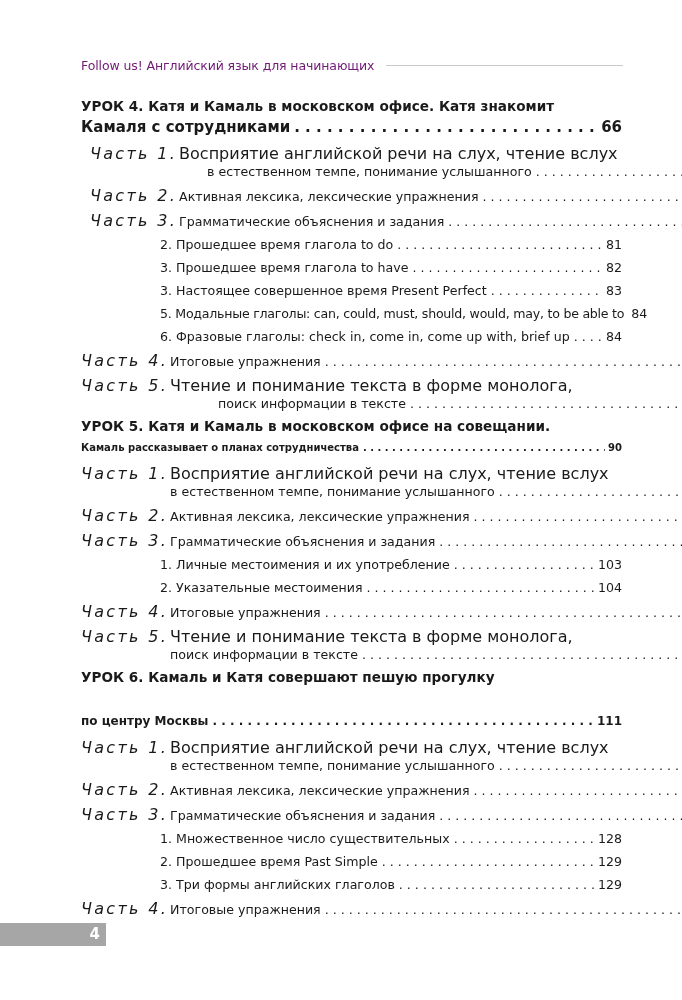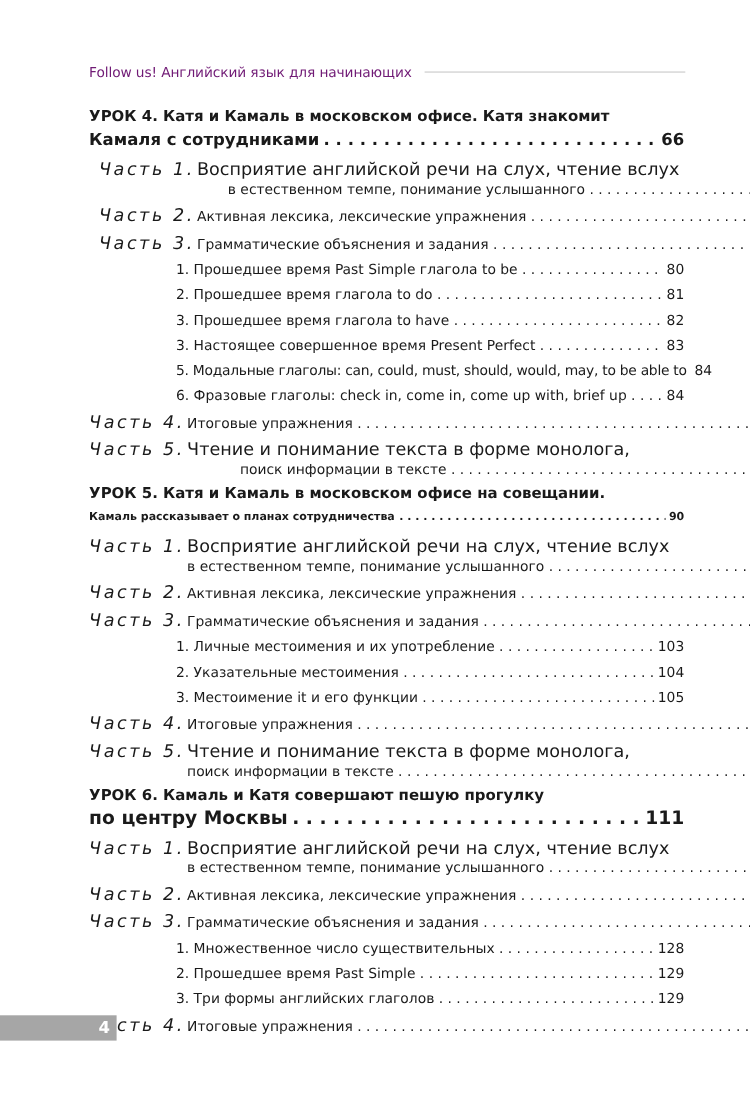--- a/index.html
+++ b/index.html
@@ -94,25 +94,20 @@
     </div>
     <div class="entry part-wrap indent-l4">
       <span class="part-label">Часть 3.</span>
       <div class="part-body row">
           <span class="text">Грамматические объяснения и задания</span>
           <span class="leader"></span>
         </div>
     </div>
 
     <div class="entry row sub">
-        <span class="text">1. Прошедшее время Past Simple глагола to be</span>
-        <span class="leader"></span>
-        <span class="page">80</span>
-      </div>
-    <div class="entry row sub">
         <span class="text">2. Прошедшее время глагола to do</span>
         <span class="leader"></span>
         <span class="page">81</span>
       </div>
     <div class="entry row sub">
         <span class="text">3. Прошедшее время глагола to have</span>
         <span class="leader"></span>
         <span class="page">82</span>
       </div>
     <div class="entry row sub">
@@ -188,25 +183,20 @@
     <div class="entry row sub">
         <span class="text">1. Личные местоимения и их употребление</span>
         <span class="leader"></span>
         <span class="page">103</span>
       </div>
     <div class="entry row sub">
         <span class="text">2. Указательные местоимения</span>
         <span class="leader"></span>
         <span class="page">104</span>
       </div>
-    <div class="entry row sub">
-        <span class="text">3. Местоимение it и его функции</span>
-        <span class="leader"></span>
-        <span class="page">105</span>
-      </div>
 
     <div class="entry part-wrap">
       <span class="part-label" style="width:124px">Часть 4.</span>
       <div class="part-body row">
           <span class="text">Итоговые упражнения</span>
           <span class="leader"></span>
         </div>
     </div>
     <div class="entry part-wrap">
       <span class="part-label" style="width:124px">Часть 5.</span>
@@ -216,21 +206,21 @@
             <span class="text">поиск информации в тексте</span>
             <span class="leader"></span>
           </div>
       </div>
     </div>
   </div>
 
   <div class="lesson-block" style="margin-top:4px">
     <div class="lesson">
       <span class="line1">УРОК 6. Камаль и Катя совершают пешую прогулку</span>
-      <div class="row" style="font-size:17px;line-height:21px;">
+      <div class="row" style="font-size:12px;line-height:21px;margin-top:23px;">
         <span class="text">по центру Москвы</span>
         <span class="leader"></span>
         <span class="page">111</span>
       </div>
     </div>
 
     <div class="entry part-wrap">
       <span class="part-label" style="width:124px">Часть 1.</span>
       <div class="part-body">
         <span class="first">Восприятие английской речи на слух, чтение вслух</span>

